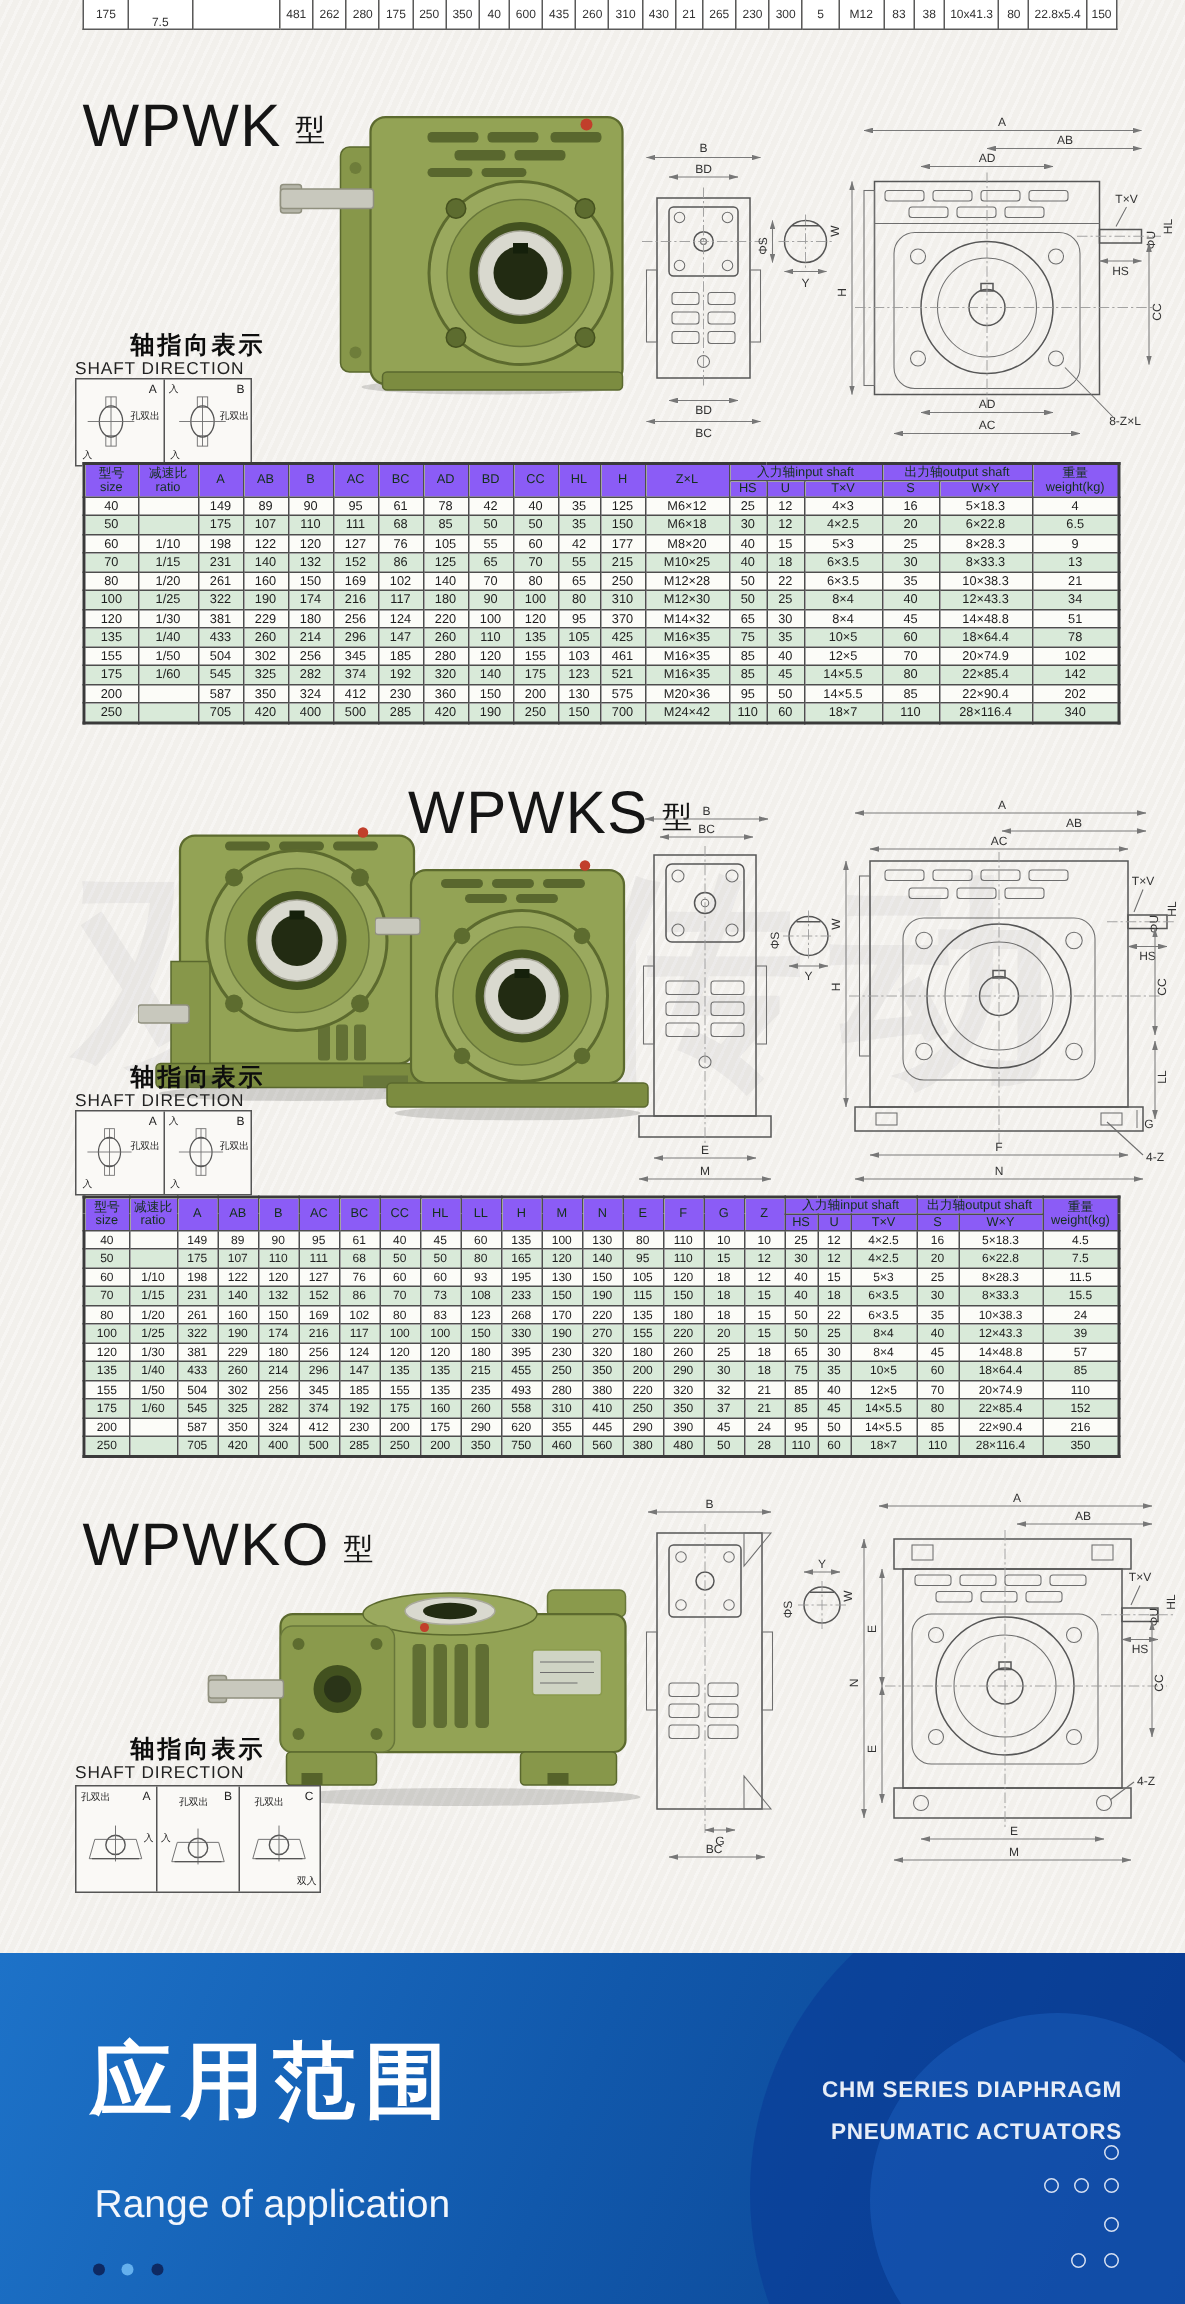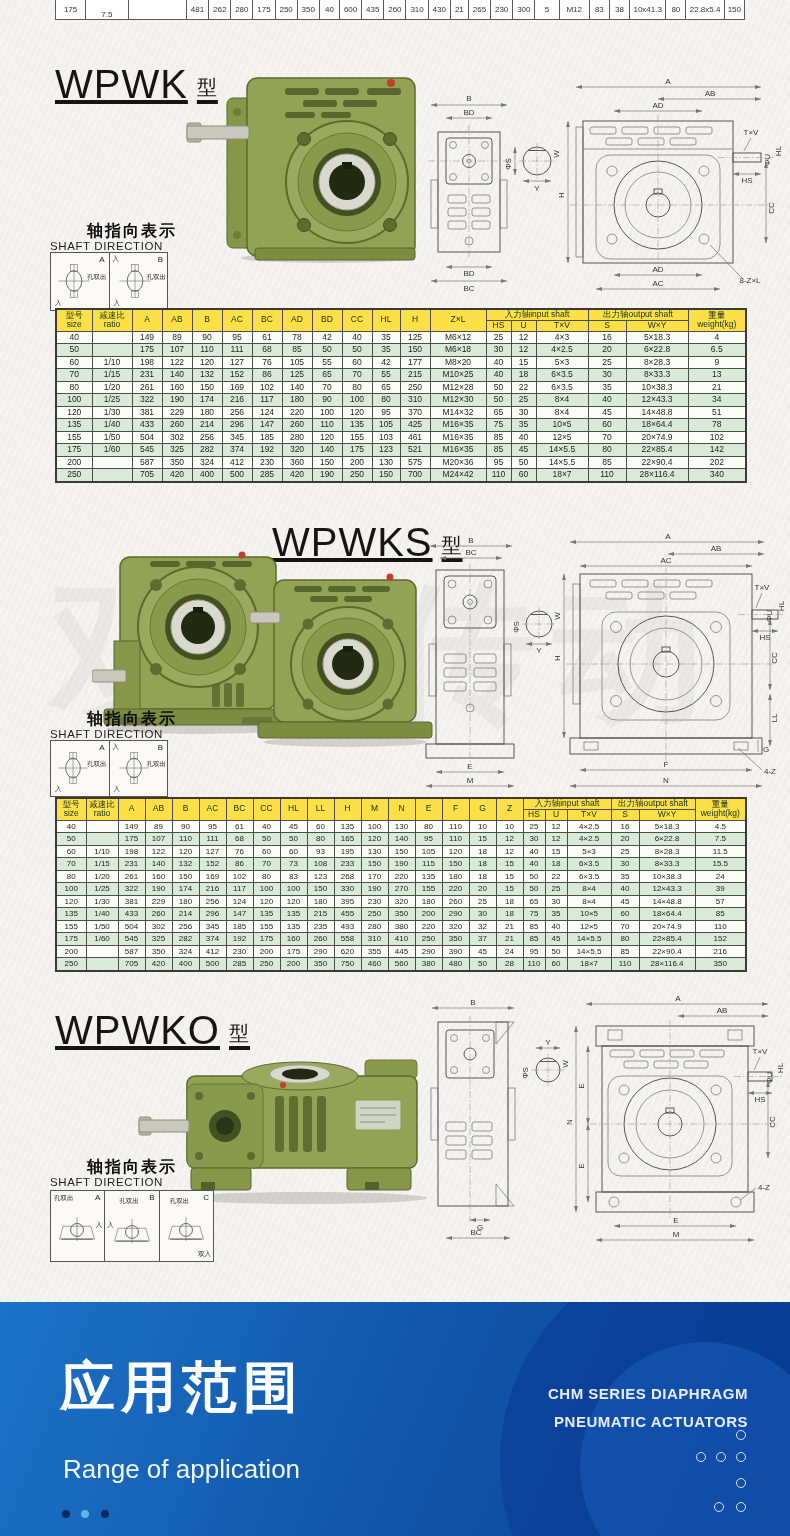--- a/index.html
+++ b/index.html
@@ -4,36 +4,36 @@
 <style>
   html,body{margin:0;padding:0;background:#e9e7e2;}
   #page{position:relative;width:790px;height:1536px;margin:0 auto;overflow:hidden;
     background:
       repeating-linear-gradient(115deg, rgba(255,255,255,.35) 0 2px, rgba(0,0,0,0) 2px 6px),
       #f2f0ec;
     font-family:"Liberation Sans", sans-serif;padding-left:20px;}
   .abs{position:absolute;}
 
   
-  .sec-title{font-size:40px;color:#151515;letter-spacing:1px;line-height:1;text-decoration:underline;}
+  .sec-title{font-size:40px;color:#151515;letter-spacing:1px;line-height:1;}
   .type-suffix{font-size:20px;margin-left:9px;vertical-align:4px;}
 
   
   .sd-cn{font-size:16px;font-weight:bold;color:#0d0d0d;letter-spacing:2px;line-height:1.1;margin-left:37px;}
   .sd-en{font-size:11.5px;color:#222;letter-spacing:.6px;line-height:1.1;}
   .sd-box{border:1px solid #555;background:#faf9f6;display:flex;}
   .sd-panel{position:relative;flex:1;border-right:1px solid #555;}
   .sd-panel:last-child{border-right:none;}
   .sd-id{position:absolute;top:2px;right:4px;font-size:8px;color:#222;}
   .sd-t{position:absolute;font-size:6.5px;color:#222;white-space:nowrap;}
 
   
   table.spec{border-collapse:collapse;table-layout:fixed;border:2px solid #3a3a3a;background:#fff;}
   .spec th,.spec td{border:1px solid #4d4d4d;text-align:center;padding:0;white-space:nowrap;overflow:hidden;}
-  .spec thead th{background:#fde047;font-weight:normal;font-size:8.5px;color:#13301b;line-height:1.15;}
+  .spec thead th{background:#8b5cf6;font-weight:normal;font-size:8.5px;color:#13301b;line-height:1.15;}
   .spec tbody td{font-size:8.5px;color:#1e1e1e;height:11.5px;line-height:11.5px;}
   .spec tbody tr:nth-child(odd) td{background:#fcfcf8;}
   .spec tbody tr:nth-child(even) td{background:#d9ead9;}
   .t2 tbody td{font-size:8px;}
   .hl{display:block;}
 
   
   table.strip{border-collapse:collapse;table-layout:fixed;}
   .strip td{border:1px solid #5a5a5a;border-top:none;background:#fff;font-size:8px;color:#333;
     text-align:center;height:20px;padding:0;white-space:nowrap;overflow:hidden;}

